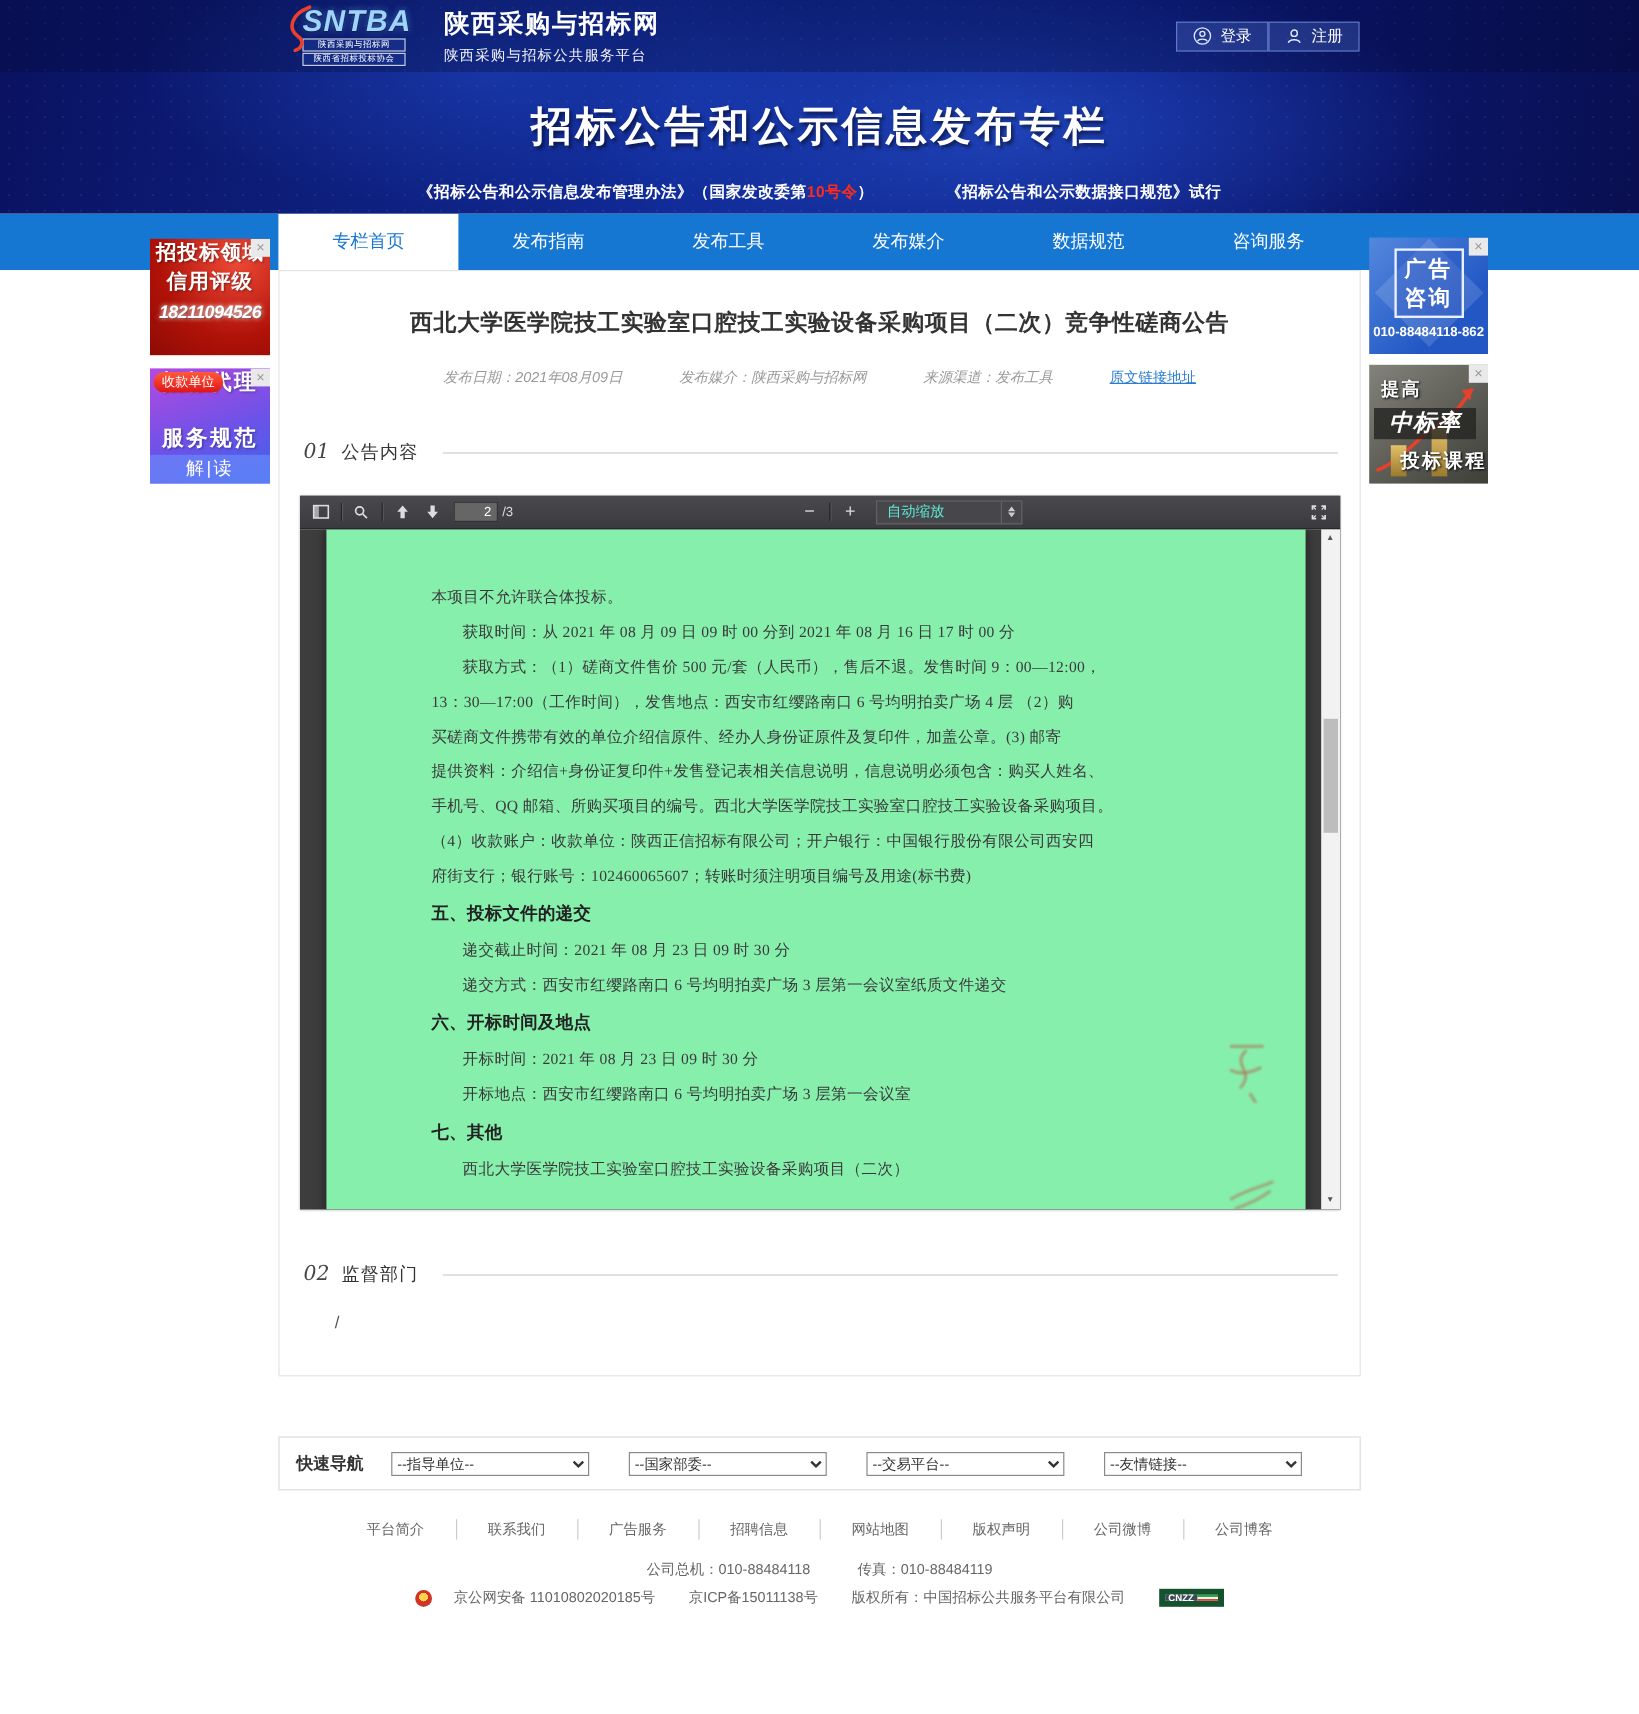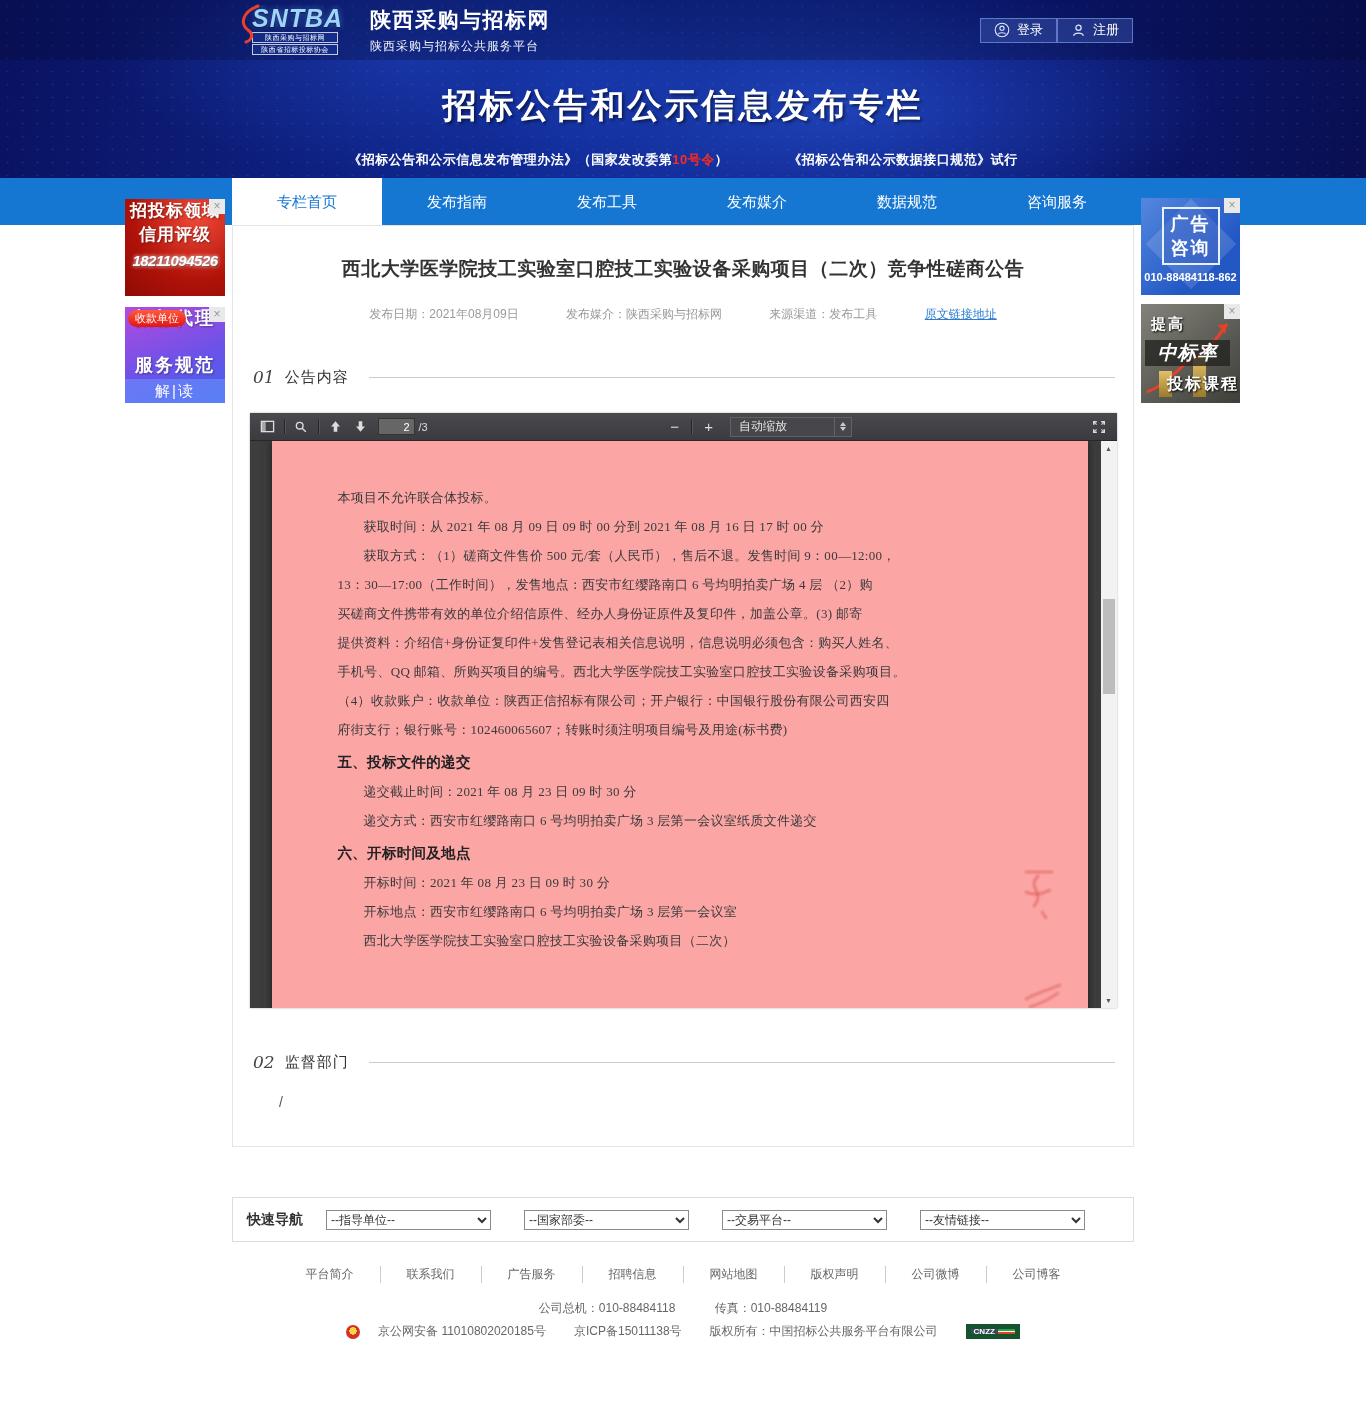--- a/index.html
+++ b/index.html
@@ -48,21 +48,21 @@
 
   
   .main { width:902px; margin:0 auto; }
   .breadcrumb { padding:14px 2px 9px; font-size:12px; color:#888; }
   .bc-home { color:#4a7ab5; cursor:pointer; }
   .bc-sep { margin:0 6px; color:#999; }
 
   .content-box { border:1px solid #e4e4e4; background:#fff; padding-bottom:36px; }
   .article-title { margin:30px 40px 0; text-align:center; font-size:19px; font-weight:bold; color:#333; letter-spacing:.5px; }
   .meta { margin-top:24px; text-align:center; font-size:12px; color:#999; }
-  .meta span { margin:16px 22px; }
+  .meta span { margin:16px 22px;font-style:italic; }
   .meta a { color:#2a7dd2; text-decoration:underline; cursor:pointer; margin:0 22px; }
 
   .sec { margin:44px 18px 0 20px; display:flex; align-items:center; }
   .sec-num { font-family:"DejaVu Serif", serif; font-style:italic; font-size:17px; color:#444; margin-right:10px; }
   .sec-title { font-size:15px; color:#333; letter-spacing:1px; }
   .sec-line { flex:1; height:1px; background:#ccc; margin-left:20px; }
   .sec2-content { margin:22px 0 0 46px; font-size:14px; color:#555; }
 
   
   .pdfv { width:867px; margin:26px auto 0; box-shadow:0 0 2px rgba(0,0,0,.3); }
@@ -70,31 +70,31 @@
     display:flex; align-items:center; padding:0 5px; color:#ddd; }
   .tb-btn { width:25px; height:23px; display:flex; align-items:center; justify-content:center;
     background:transparent; border:none; color:#ddd; cursor:pointer; font-size:15px; line-height:1; }
   .tb-sep { width:1px; height:15px; background:#27272b; box-shadow:1px 0 0 #55555a; margin:0 4px; }
   .page-input { width:37px; height:17px; background:#666; border:1px solid #333; color:#fff;
     font-size:11px; text-align:right; padding-right:4px; margin-left:5px; }
   .page-total { font-size:11px; color:#ddd; margin-left:4px; }
   .spacer { flex:1; }
   .zoom-select { height:20px; width:122px; margin-left:9px; background:#47474b; border:1px solid #626266;
     display:flex; align-items:center; cursor:pointer; }
-  .zoom-select .zs-label { flex:1; font-size:12px; color:#e5e5e5; padding-left:8px; }
+  .zoom-select .zs-label { flex:1; font-size:12px; color:#5eead4; padding-left:8px; }
   .zs-arrows { width:17px; height:100%; border-left:1px solid #626266; display:flex; flex-direction:column;
     align-items:center; justify-content:center; gap:1px; }
   .zs-arrows i { width:0; height:0; border-left:3.5px solid transparent; border-right:3.5px solid transparent; }
   .zs-up { border-bottom:4px solid #ccc; }
   .zs-down { border-top:4px solid #ccc; }
 
   .pdf-body { height:567px; background:#3d3d3d; display:flex; overflow:hidden; }
   .pdf-main { flex:1; position:relative; overflow:hidden; }
-  .pdf-page { margin-left:22px; width:816px; min-height:600px; background:#fca5a5;
-    box-shadow:0 0 8px rgba(0,0,0,.55); padding:42px 112px 20px 66px;
+  .pdf-page { margin-left:22px; width:816px; min-height:600px; background:#86efac;
+    box-shadow:0 0 8px rgba(0,0,0,.55); padding:42px 112px 20px 88px;
     font-family:"Liberation Serif", serif; font-size:13px; color:#3a3a3a; }
   .pl { line-height:29px; min-height:29px; letter-spacing:.3px; }
   .pl.h { font-family:"Liberation Sans", sans-serif; font-weight:bold; font-size:14.5px; color:#222; margin-top:4px; }
   .pl.i { padding-left:26px; }
   .stamp { position:absolute; filter:blur(1px); opacity:.65; pointer-events:none; }
 
   .pdf-scroll { width:16px; background:#f2f2f2; position:relative; }
   .ps-btn { position:absolute; left:0; width:16px; height:15px; display:flex; align-items:center; justify-content:center;
     font-size:7px; color:#555; background:transparent; border:none; cursor:pointer; }
   .ps-up { top:0; } .ps-down { bottom:0; }
@@ -292,20 +292,21 @@
                 <div class="pl">提供资料：介绍信+身份证复印件+发售登记表相关信息说明，信息说明必须包含：购买人姓名、</div>
                 <div class="pl">手机号、QQ 邮箱、所购买项目的编号。西北大学医学院技工实验室口腔技工实验设备采购项目。</div>
                 <div class="pl">（4）收款账户：收款单位：陕西正信招标有限公司；开户银行：中国银行股份有限公司西安四</div>
                 <div class="pl">府街支行；银行账号：102460065607；转账时须注明项目编号及用途(标书费)</div>
                 <div class="pl h">五、投标文件的递交</div>
                 <div class="pl i">递交截止时间：2021 年 08 月 23 日 09 时 30 分</div>
                 <div class="pl i">递交方式：西安市红缨路南口 6 号均明拍卖广场 3 层第一会议室纸质文件递交</div>
                 <div class="pl h">六、开标时间及地点</div>
                 <div class="pl i">开标时间：2021 年 08 月 23 日 09 时 30 分</div>
                 <div class="pl i">开标地点：西安市红缨路南口 6 号均明拍卖广场 3 层第一会议室</div>
+                <div class="pl h">七、其他</div>
                 <div class="pl i">西北大学医学院技工实验室口腔技工实验设备采购项目（二次）</div>
               </div>
             <svg class="stamp" style="left:762px; top:425px;" width="56" height="110" viewBox="0 0 56 110" fill="none" stroke="rgba(198,48,38,.6)" stroke-width="2.6" stroke-linecap="round">
               <path d="M14 6 H40"></path>
                 <path d="M26 10 C14 22, 34 26, 22 40"></path>
                 <path d="M14 26 C22 30, 30 28, 38 24"></path>
                 <path d="M30 46 l4 6"></path>
             </svg>
             <svg class="stamp" style="left:766px; top:540px;" width="56" height="70" viewBox="0 0 56 70" fill="none" stroke="rgba(198,48,38,.55)" stroke-width="2.6" stroke-linecap="round">
               <path d="M10 18 C24 10, 36 8, 44 4"></path>

